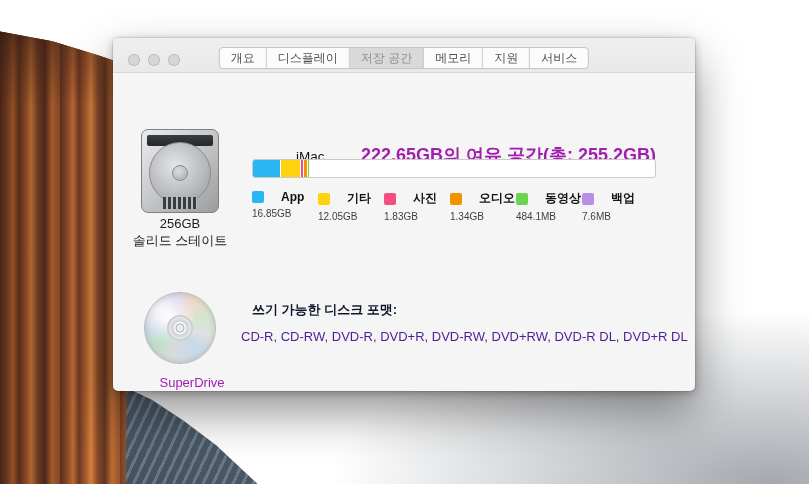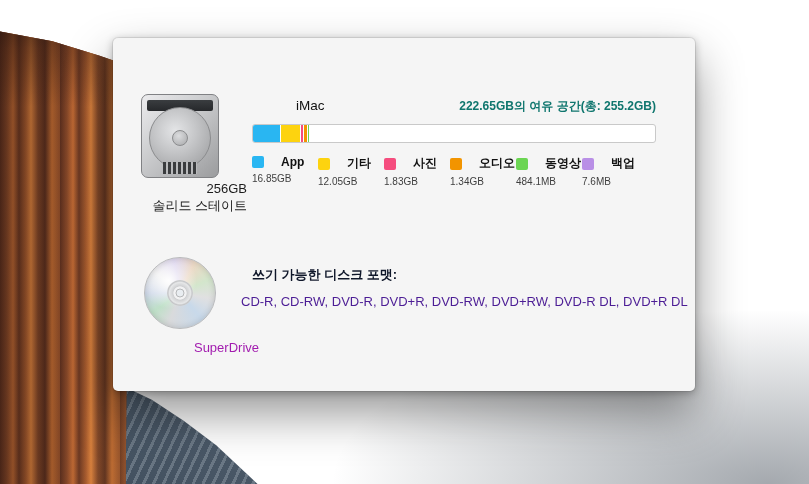--- a/index.html
+++ b/index.html
@@ -51,21 +51,21 @@
     display:inline-flex; height:22px; background:#fcfcfc; border:1px solid #c5c5c5;
     border-radius:4px; overflow:hidden; font-size:12px; color:#4e4e4e; }
   .tab { display:flex; align-items:center; padding:0 11px; border-right:1px solid #c9c9c9;
     cursor:default; white-space:nowrap; }
   .tab:last-child { border-right:none; }
   .tab.selected { background:#d9d9d9; color:#8f8f8f; }
 
   .content { position:relative; width:100%; height:317px; font-size:13px; color:#1c1c1c; }
 
   
-  .left-col { position:absolute; left:0; top:0; width:134px; height:100%; text-align:right; }
+  .left-col { position:absolute; left:0; top:0; width:134px; height:100%; text-align:center; }
   .hdd { position:absolute; left:28px; top:56px; width:78px; height:84px;
     background:linear-gradient(135deg,#ececee 0%,#c9cacc 45%,#9b9c9e 100%);
     border:1px solid #808184; border-radius:7px; }
   .hdd-label { position:absolute; left:7%; top:6%; width:86%; height:13%;
     background:linear-gradient(#3a3d40,#26282b); border-radius:2px; }
   .hdd-platter { position:absolute; left:50%; top:52%; width:62px; height:62px;
     transform:translate(-50%,-50%);
     background:radial-gradient(circle at 42% 38%, #e4e5e7 0%, #c2c3c5 45%, #97989a 100%);
     border-radius:50%; border:1px solid #8b8c8e; }
   .hdd-hub { position:absolute; left:50%; top:50%; width:16px; height:16px;
@@ -90,21 +90,21 @@
     background:radial-gradient(circle, #f2f2f3 0 34%, #cfd0d2 38%, #e6e7e8 58%, #c4c5c7 66%, #dddedf 74%, rgba(0,0,0,0) 76%); }
   .cd-hole { position:absolute; left:50%; top:50%; width:9px; height:9px;
     transform:translate(-50%,-50%); border-radius:50%; background:#e9edf1;
     border:1px solid #b6b7b9; }
   .superdrive-caption { position:absolute; left:0; top:302px; width:100%; color:#a21caf;margin-left:12px; }
 
   
   .row-head { position:absolute; left:139px; top:60px; width:404px; display:flex;
     justify-content:space-between; align-items:baseline;padding-left:44px; }
   .device-name { font-size:13.5px; color:#111; }
-  .free-space { font-size:12px; font-weight:bold; color:#0f766e; }
+  .free-space { font-size:18px; font-weight:bold; color:#a21caf;margin-top:10px; }
 
   .bar { position:absolute; left:139px; top:86px; width:404px; height:19px;
     background:#fff; border:1px solid #c9c9c9; border-radius:3px; overflow:hidden;
     display:flex; }
   .bar-seg { height:100%; margin-right:1px; flex-shrink:0; }
 
   .legend { position:absolute; left:139px; top:117px; display:flex; }
   .legend-item { width:66px; }
   .legend-item:last-child { width:auto; }
   .legend-top { display:flex; align-items:center; gap:17px; }
@@ -118,20 +118,35 @@
 </head>
 <body>
 
 <div class="wallpaper"></div>
 <div class="sky-dim"></div>
 <div class="gray-rock"></div>
 <div class="cliff"></div>
 <div class="cliff-shade"></div>
 
 <div class="window">
+  <div class="titlebar">
+    <div class="traffic">
+      <span></span>
+      <span></span>
+      <span></span>
+    </div>
+    <div class="tabs">
+      <div class="tab">개요</div>
+      <div class="tab">디스플레이</div>
+      <div class="tab selected">저장 공간</div>
+      <div class="tab">메모리</div>
+      <div class="tab">지원</div>
+      <div class="tab">서비스</div>
+    </div>
+  </div>
 
   <div class="content">
 
     <div class="left-col">
       <div class="hdd">
         <div class="hdd-label"></div>
         <div class="hdd-platter">
           <div class="hdd-hub"></div>
         </div>
         <div class="hdd-vents"></div>

